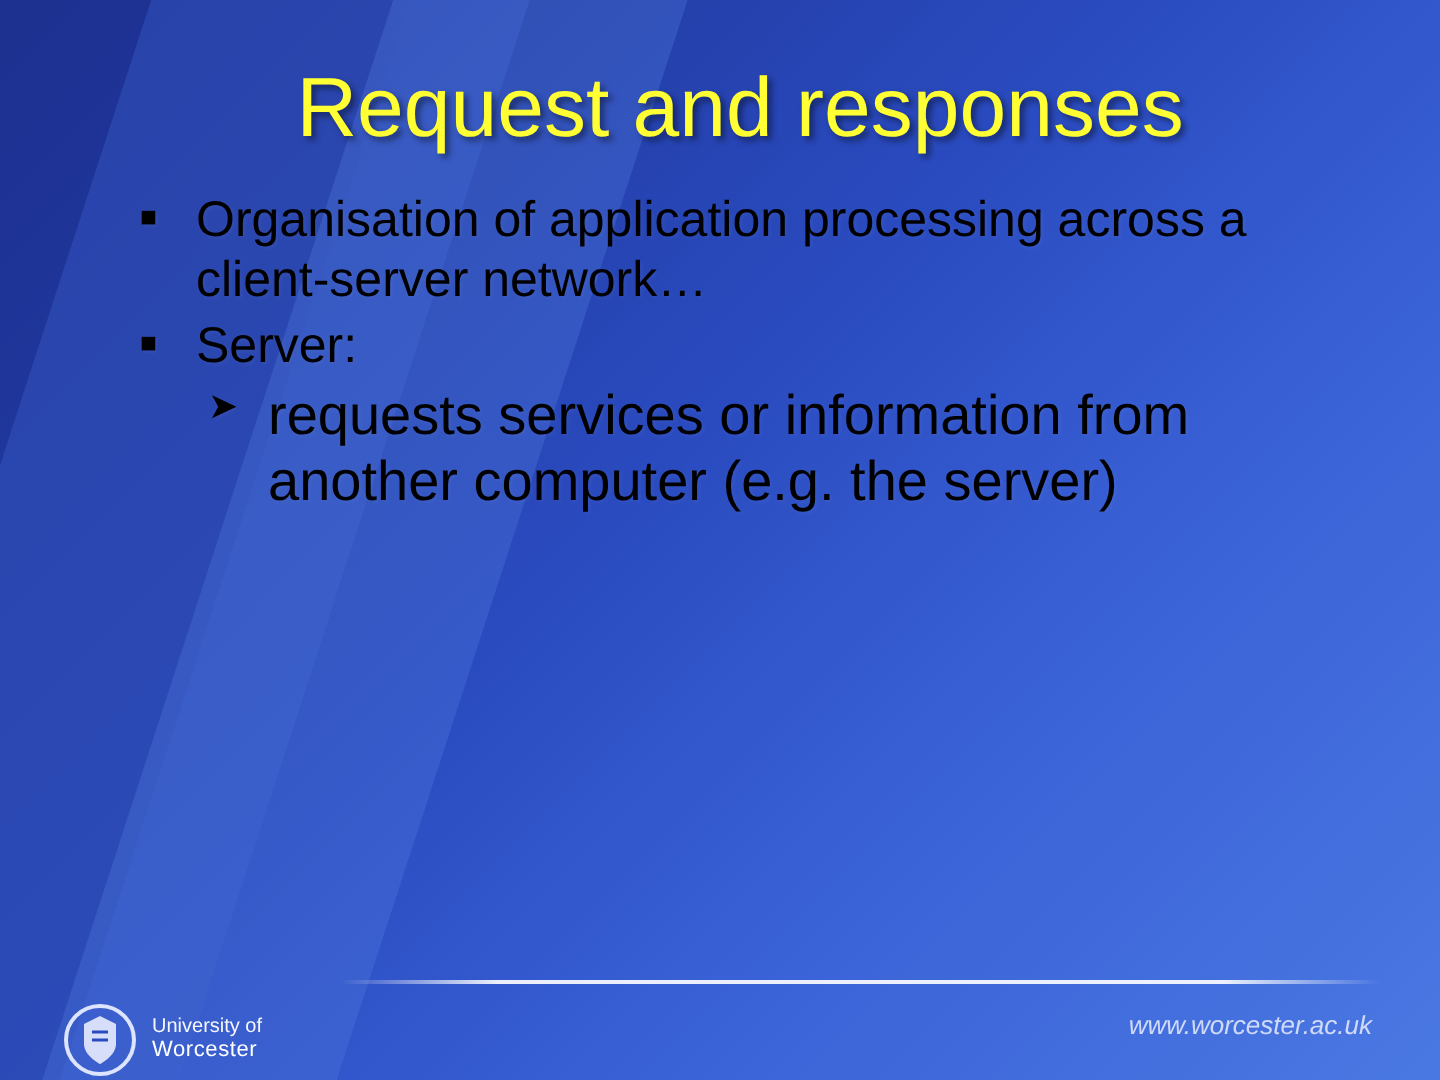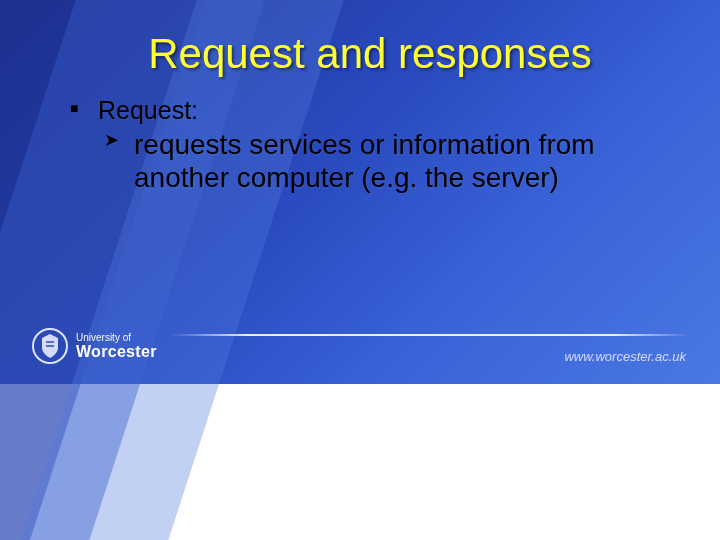--- a/index.html
+++ b/index.html
@@ -6,21 +6,21 @@
     margin: 0;
     padding: 0;
     width: 720px;
     height: 540px;
     overflow: hidden;
     font-family: Arial, Helvetica, sans-serif;
   }
   .slide {
     position: relative;
     width: 720px;
-    height: 384px;
+    height: 540px;
     background: linear-gradient(135deg, #1b2f8a 0%, #2a4bc0 45%, #3b63d8 70%, #4a78e2 100%);
   }
   
   .band {
     position: absolute;
     background: rgba(70,110,200,0.55);
     transform: rotate(18deg);
     border-radius: 4px;
   }
   .band.b1 { left: -120px; top: -80px; width: 200px; height: 900px; background: rgba(30,50,150,0.5); }
@@ -85,33 +85,33 @@
     position: absolute;
     left: 170px;
     right: 30px;
     top: 14px;
     height: 2px;
     background: linear-gradient(to right, rgba(255,255,255,0) 0%, rgba(255,255,255,0.9) 15%, rgba(255,255,255,0.9) 85%, rgba(255,255,255,0) 100%);
   }
   .logo {
     position: absolute;
     left: 32px;
-    bottom: 20px;
+    bottom: 2px;
     display: flex;
     align-items: center;
     gap: 8px;
   }
   .logo svg { display: block; }
   .logo-text {
     color: #fff;
     font-size: 11px;
     line-height: 1.1;
   }
   .logo-text .l1 { font-size: 10px; opacity: 0.95; }
-  .logo-text .l2 { font-weight: bold; font-size: 16px; letter-spacing: 0.3px; }
+  .logo-text .l2 { font-weight: normal; font-size: 11px; letter-spacing: 0.3px; }
   .url {
     position: absolute;
     right: 34px;
     bottom: 20px;
     color: #e8ecff;
     font-size: 13px;
     font-style: italic;
     opacity: 0.85;
   }
 </style>
@@ -120,21 +120,22 @@
 
 <div class="slide">
   <div class="band b1"></div>
   <div class="band b2"></div>
   <div class="band b3"></div>
 
   <div class="content">
     <div class="title">Request and responses</div>
 
     <div class="body">
-      <div class="lvl1">Request:</div>
+      <div class="lvl1">Organisation of application processing across a client-server network…</div>
+      <div class="lvl1">Server:</div>
       <div class="lvl2">requests services or information from another computer (e.g. the server)</div>
     </div>
   </div>
 
   <div class="footer">
     <div class="rule"></div>
     <div class="logo">
       <span>
         <svg width="36" height="36" viewBox="0 0 36 36">
           <circle cx="18" cy="18" r="17" fill="none" stroke="#dce4ff" stroke-width="2"></circle>

